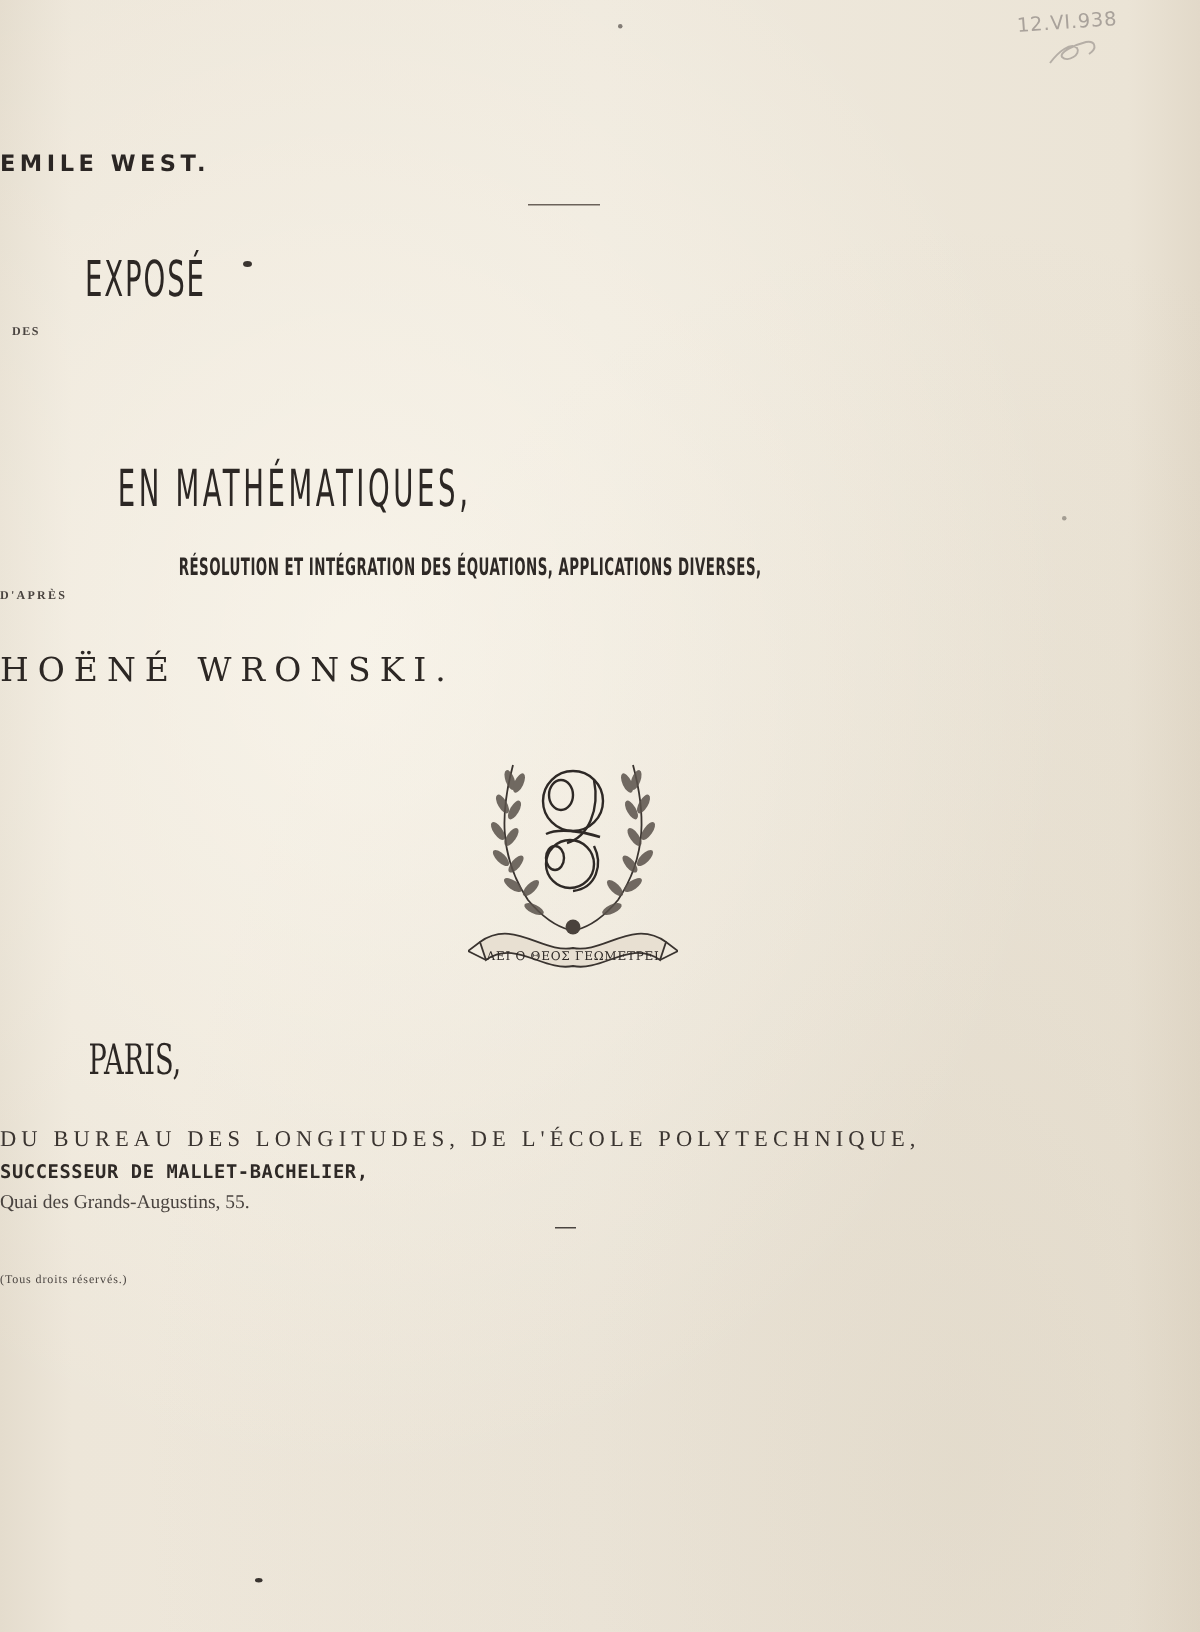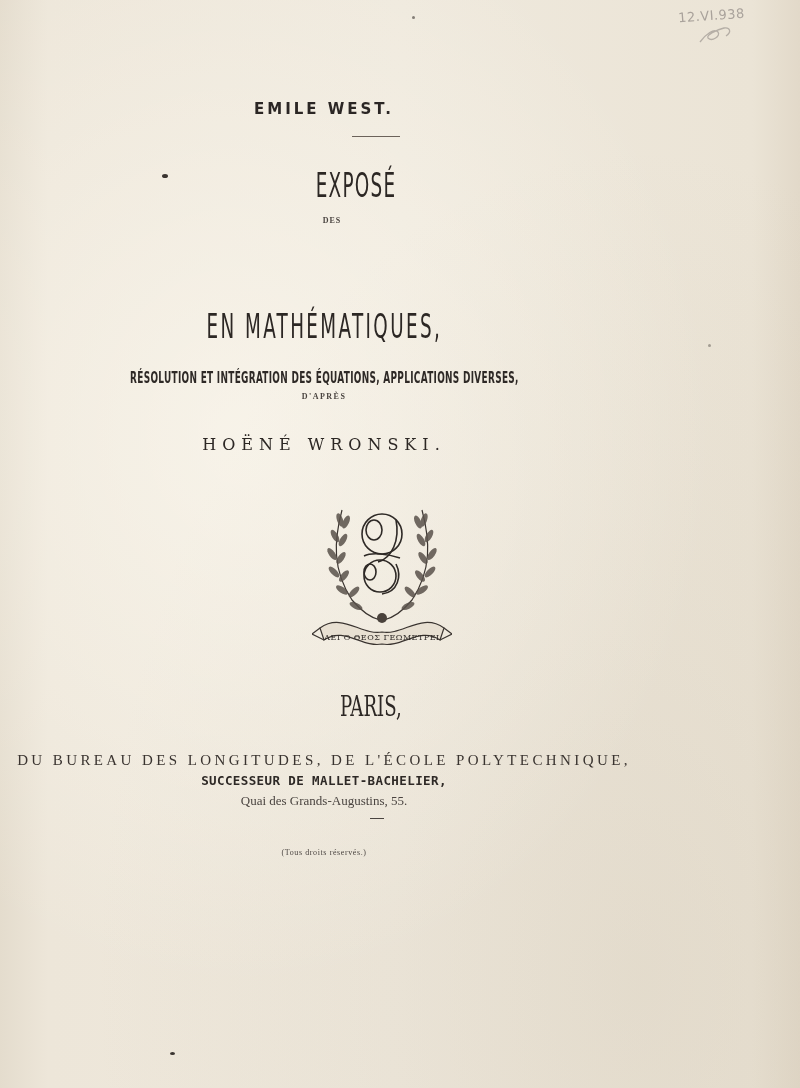--- a/index.html
+++ b/index.html
@@ -10,41 +10,41 @@
       font-family: "Liberation Serif", "DejaVu Serif", serif;
       color: #2a2522;
     }
     .page {
       position: absolute; left: 0; top: 0; width: 800px; height: 1088px;
       background:
         radial-gradient(ellipse at 30% 40%, rgba(255,252,244,0.55), rgba(255,252,244,0) 60%),
         radial-gradient(ellipse at 80% 90%, rgba(200,188,168,0.25), rgba(200,188,168,0) 60%),
         linear-gradient(90deg, #e4dccd 0%, #ede6d9 6%, #efe9dd 50%, #ebe4d6 94%, #e2d9c9 100%);
     }
-    .line { position: absolute; left: 0; width: 648px; text-align: center; white-space: nowrap; }
+    .line { position: absolute; left: 0; width: 648px; white-space: nowrap; }
     .cond {
       display: inline-block;
       font-family: "Liberation Sans Narrow", "Liberation Sans", "DejaVu Sans Condensed", sans-serif;
       font-weight: bold;
       transform-origin: center;
     }
     #author { top: 100px; font-family: "DejaVu Sans", sans-serif; font-weight: bold; font-size: 15px; letter-spacing: 3px; color: #2b2624; }
     .rule { position: absolute; height: 1px; background: #6b625a; }
     #rule1 { left: 352px; top: 136px; width: 48px; }
     #expose { top: 166px; padding-left: 32px; }
     #expose .cond { font-size: 33px; letter-spacing: 2px; transform: scaleX(0.62); font-weight: normal; font-family: "DejaVu Sans Condensed", "DejaVu Sans", sans-serif; color: #2c2724; }
     #des { top: 216px; font-size: 8px; letter-spacing: 1px; font-weight: bold; color: #4a4440; padding-left: 8px; }
     #title1 { top: 236px; }
     #title1 .cond { font-size: 56px; letter-spacing: 9px; transform: scaleX(0.62); font-weight: normal; font-family: "DejaVu Sans Condensed", "DejaVu Sans", sans-serif; color: #2a2522; }
     #title2 { top: 306px; }
     #title2 .cond { font-size: 34px; letter-spacing: 4px; transform: scaleX(0.6); font-weight: normal; font-family: "DejaVu Sans Condensed", "DejaVu Sans", sans-serif; color: #2c2724; }
     #subtitle { top: 368px; }
     #subtitle .cond { font-size: 16px; letter-spacing: 0.5px; transform: scaleX(0.62); font-family: "DejaVu Sans Condensed", "DejaVu Sans", sans-serif; color: #2e2926; }
     #dapres { top: 392px; font-size: 8px; letter-spacing: 1.5px; font-weight: bold; color: #4a4440; }
-    #wronski { top: 435px; font-family: "DejaVu Serif", serif; font-size: 16px; letter-spacing: 6px; color: #2c2724; }
+    #wronski { top: 435px; font-family: "DejaVu Serif", serif; font-size: 22px; letter-spacing: 6px; color: #2c2724; }
     #emblem { position: absolute; left: 312px; top: 500px; width: 140px; height: 150px; }
     #paris { top: 690px; padding-left: 47px; }
     #paris .cond { font-size: 28px; transform: scaleX(0.72); font-weight: normal; font-family: "DejaVu Serif Condensed", "DejaVu Serif", serif; color: #2c2724; }
     #publisher { top: 724px; font-family: "Liberation Serif", serif; font-size: 16px; letter-spacing: 1.2px; color: #3a3430; }
     #bureau { top: 752px; font-family: "Liberation Serif", serif; font-size: 15px; letter-spacing: 3.4px; color: #3a3430; }
     #successeur { top: 773px; font-family: "DejaVu Sans Mono", monospace; font-weight: bold; font-size: 12.5px; letter-spacing: 0.4px; color: #2e2926; }
     #address { top: 793px; font-family: "Liberation Serif", serif; font-size: 13px; color: #4a4440; }
     #rule2 { left: 370px; top: 818px; width: 14px; background: #4a4440; }
     #year { top: 826px; font-family: "Liberation Serif", serif; font-size: 17px; letter-spacing: 1px; color: #2c2724; }
     #rights { top: 848px; font-family: "Liberation Serif", serif; font-size: 8px; letter-spacing: 0.6px; color: #4a4440; }

